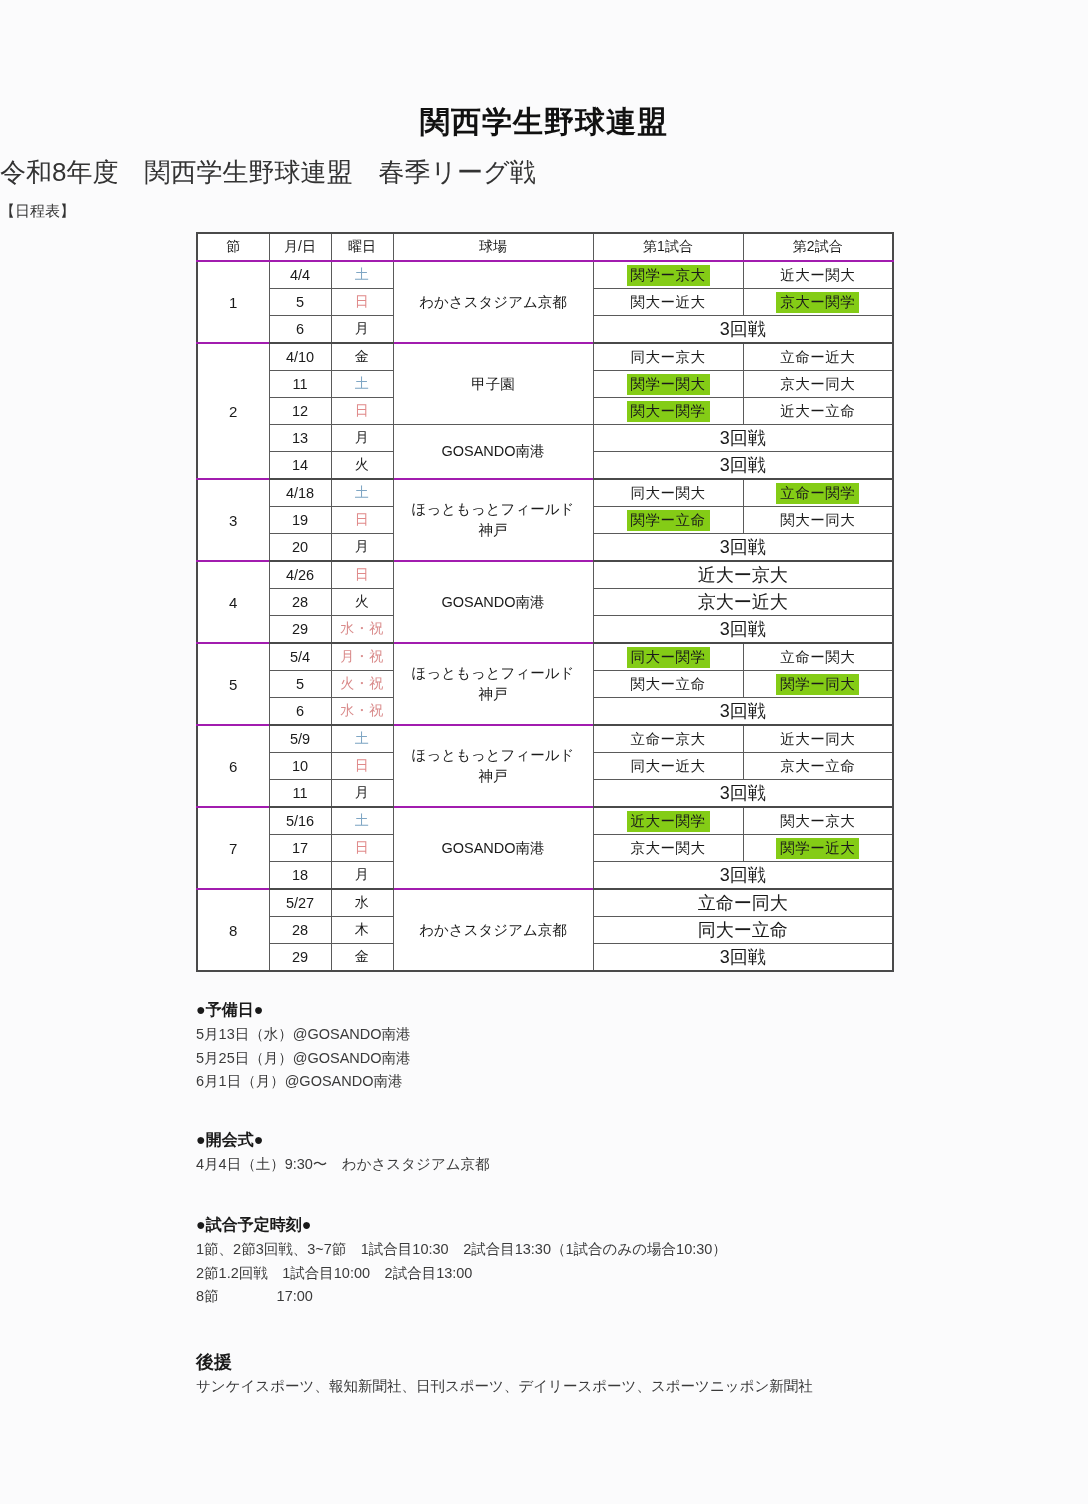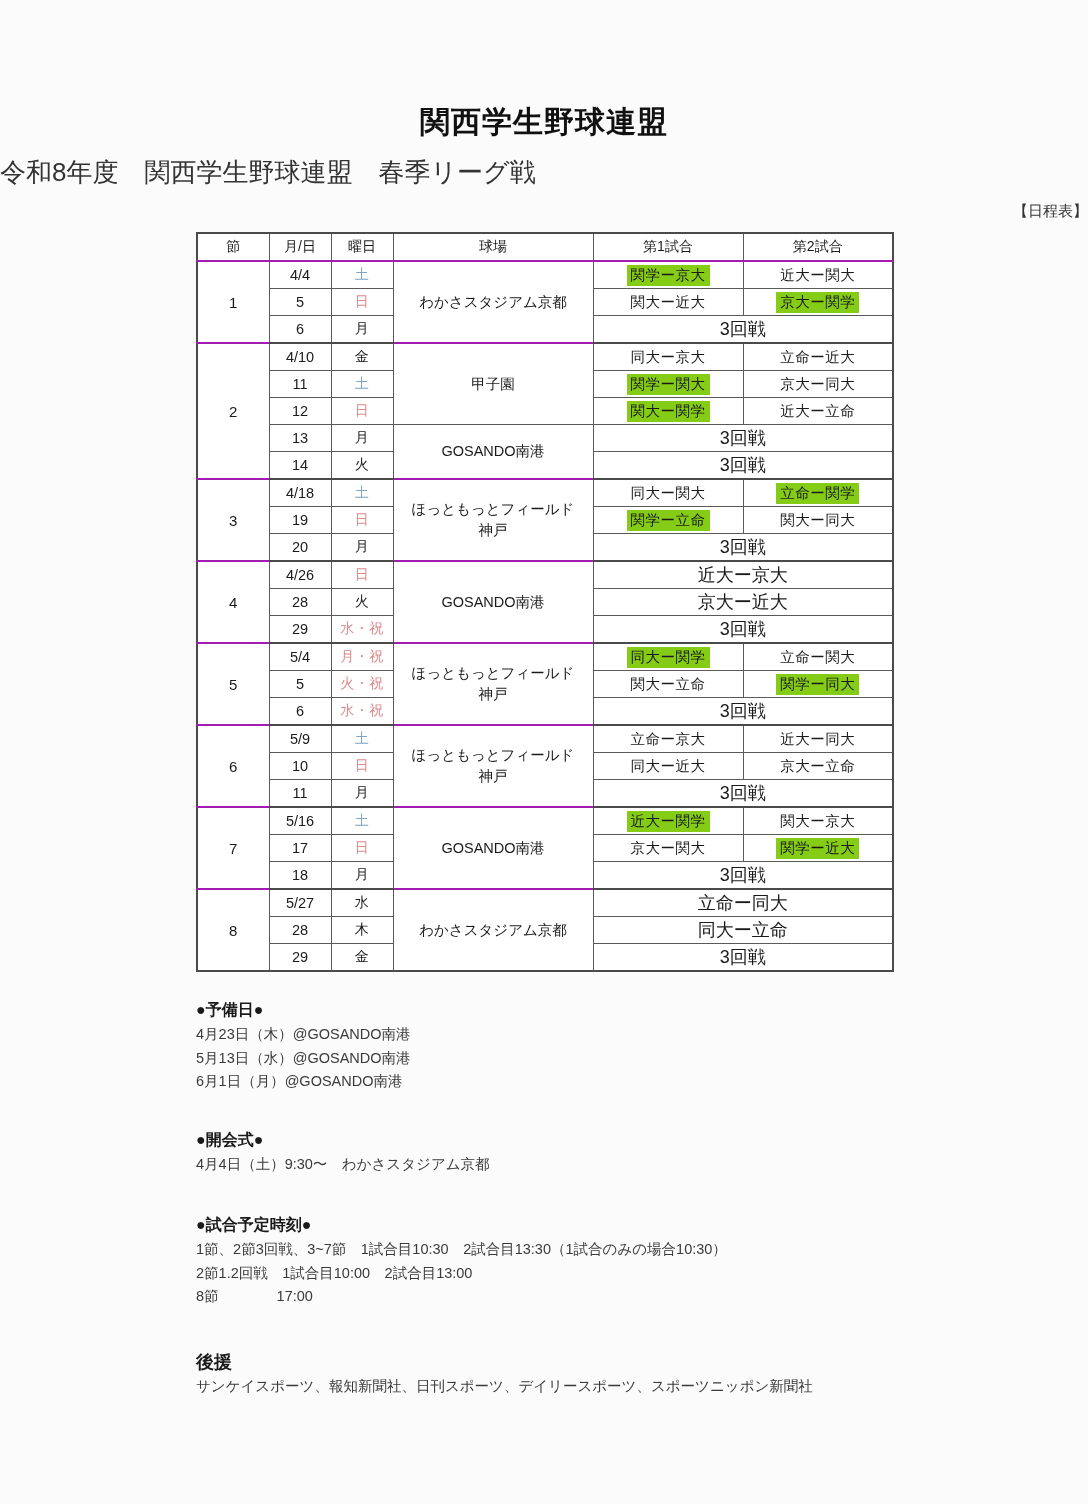--- a/index.html
+++ b/index.html
@@ -38,21 +38,21 @@
     text-align: left;
     font-size: 26px;
     font-weight: normal;
     margin: 0;
     padding-top: 20px;
     line-height: 1.1;
     color: #333;
     white-space: pre;
   }
   .title-tag {
-    text-align: right;
+    text-align: left;
     font-size: 15px;
     font-weight: normal;
     margin: 0;
     padding-top: 16px;
     line-height: 1.1;
     color: #333;
   }
 
   
   .table-wrap {
@@ -346,22 +346,22 @@
             <td class="round" colspan="2">3回戦</td>
           </tr>
         </tbody>
     </table>
   </div>
 
   <div class="notes">
 
     <div class="note-block">
       <div class="note-head">●予備日●</div>
-      <div class="note-line tight">4月23日（木）@GOSANDO南港</div>
       <div class="note-line tight">5月13日（水）@GOSANDO南港</div>
+      <div class="note-line tight">5月25日（月）@GOSANDO南港</div>
       <div class="note-line tight">6月1日（月）@GOSANDO南港</div>
     </div>
 
     <div class="spacer-md"></div>
 
     <div class="note-block">
       <div class="note-head">●開会式●</div>
       <div class="note-line">4月4日（土）9:30〜　わかさスタジアム京都</div>
     </div>
 

